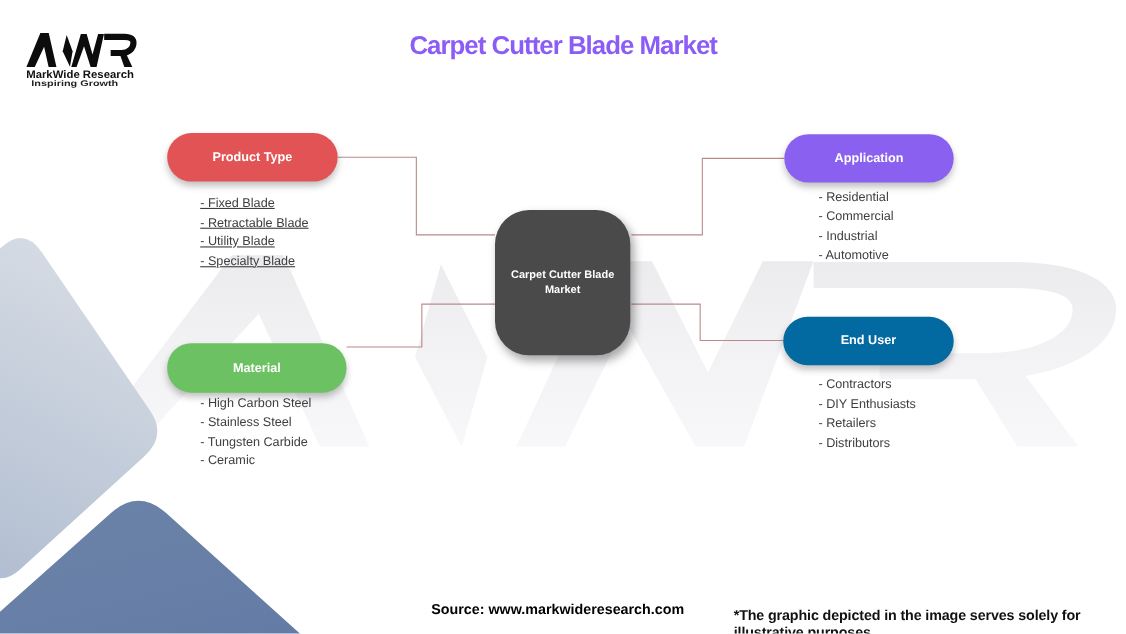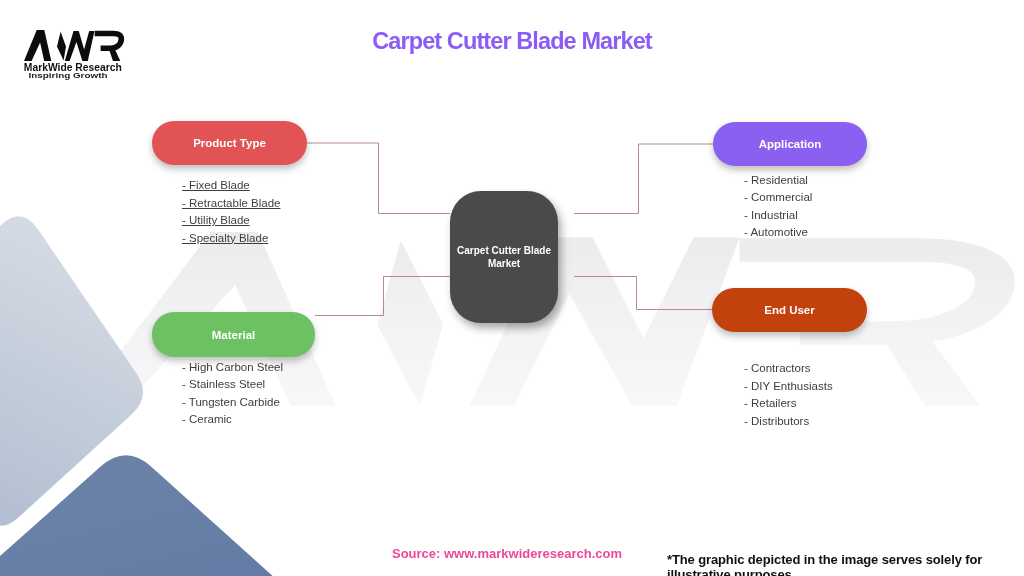--- a/index.html
+++ b/index.html
@@ -62,40 +62,40 @@
   </g>
   <text x="72.8" y="71.3" text-anchor="middle" font-size="10" font-weight="bold" fill="#111" textLength="98" lengthAdjust="spacingAndGlyphs">MarkWide Research</text>
   <text x="68" y="78.4" text-anchor="middle" font-size="7.5" font-weight="bold" fill="#222" textLength="79" lengthAdjust="spacingAndGlyphs">Inspiring Growth</text>
 </svg>
 
 <div id="title">Carpet Cutter Blade Market</div>
 
 <div class="box" style="left:152px;top:121px;width:155px;height:44px;background:#e25355;">Product Type</div>
 <div class="box" style="left:713px;top:122px;width:154px;height:44px;background:#8a60f0;">Application</div>
 <div class="box" style="left:152px;top:296px;width:163px;height:45px;background:#6cc262;margin-top:16px;">Material</div>
-<div class="box" style="left:712px;top:288px;width:155px;height:44px;background:#c2410c;">End User</div>
+<div class="box" style="left:712px;top:288px;width:155px;height:44px;background:#0369a1;">End User</div>
 
-<div class="box" style="left:450px;top:191px;width:108px;height:132px;background:#4a4a4a;border-radius:31px;box-shadow:3px 5px 9px rgba(0,0,0,0.35);font-size:10px;text-align:center;line-height:13.5px;">Carpet Cutter Blade<br>Market</div>
+<div class="box" style="left:450px;top:191px;width:123px;height:132px;background:#4a4a4a;border-radius:31px;box-shadow:3px 5px 9px rgba(0,0,0,0.35);font-size:10px;text-align:center;line-height:13.5px;">Carpet Cutter Blade<br>Market</div>
 
 <div class="list" style="left:182px;top:177px;text-decoration:underline;">- Fixed Blade
 - Retractable Blade
 - Utility Blade
 - Specialty Blade</div>
 
 <div class="list" style="left:744px;top:171.5px;">- Residential
 - Commercial
 - Industrial
 - Automotive</div>
 
 <div class="list" style="left:182px;top:358.5px;">- High Carbon Steel
 - Stainless Steel
 - Tungsten Carbide
 - Ceramic</div>
 
-<div class="list" style="left:744px;top:360px;">- Contractors
+<div class="list" style="left:744px;top:342px;">- Contractors
 - DIY Enthusiasts
 - Retailers
 - Distributors</div>
 
-<div class="abs" style="left:0;top:546px;width:1014px;text-align:center;font-size:13px;font-weight:bold;color:#ec4899;">
+<div class="abs" style="left:0;top:546px;width:1014px;text-align:center;font-size:13px;font-weight:bold;color:#000000;">
   <span style="margin-left:0px;">Source: www.markwideresearch.com</span>
 </div>
 <div class="abs" style="left:667px;top:552px;font-size:13px;font-weight:bold;color:#111;letter-spacing:-0.12px;">*The graphic depicted in the image serves solely for illustrative purposes</div>
 
 </body></html>

